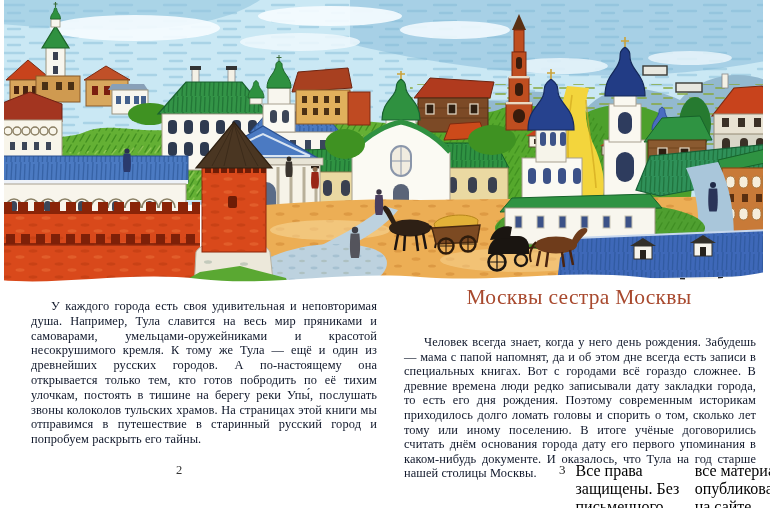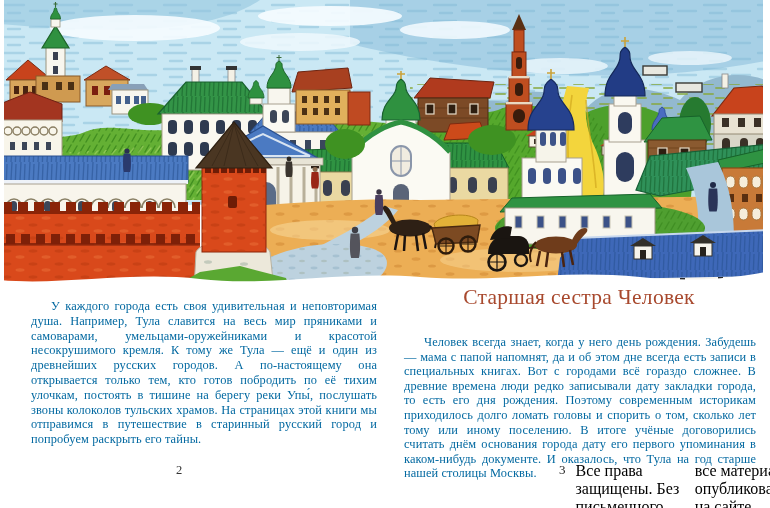--- a/index.html
+++ b/index.html
@@ -1,21 +1,21 @@
 <!DOCTYPE html>
 <html><head>
 <meta charset="utf-8">
 <style>
   html,body{margin:0;padding:0}
   body{width:770px;height:508px;position:relative;background:#ffffff;overflow:hidden;
        font-family:"Liberation Serif",serif}
   .illustration{position:absolute;left:0;top:0;width:770px;height:290px}
   .illustration svg{display:block}
   .body-text{position:absolute;text-align:justify;font-size:12.4px;line-height:14.8px;
-             color:#0369a1;margin:0;text-indent:20px;letter-spacing:.1px}
+             color:#0f172a;margin:0;text-indent:20px;letter-spacing:.1px}
   #left-par{left:31px;top:299px;width:346px}
   #right-par{left:404px;top:335px;width:352px;line-height:14.6px}
   .chapter-title{position:absolute;left:402px;top:285px;width:354px;text-align:center;
                  font-size:21.5px;font-weight:400;color:#a8492e;margin:0;letter-spacing:.3px}
   .pagenum-left{position:absolute;left:168px;top:463px;width:22px;text-align:center;
                 font-size:12.5px;color:#333}
   .footnote{position:absolute;left:559px;top:462px;width:206px;display:flex;gap:5px;align-items:flex-start}
   .footnote .num{font-size:13px;color:#222;line-height:1;margin-top:1px}
   .copyright{font-family:"Liberation Sans",sans-serif;font-size:5.8px;line-height:8.8px;
              color:#3848b8;margin:0}
@@ -542,21 +542,21 @@
 </g>
 </svg>
 </div>
 
 <div>
   <p id="left-par" class="body-text">У каждого города есть своя удивительная и неповторимая душа. Например, Тула славится на весь мир пряниками и самоварами, умельцами-оружейниками и красотой несокрушимого кремля. К тому же Тула — ещё и один из древнейших русских городов. А по-настоящему она открывается только тем, кто готов побродить по её тихим улочкам, постоять в тишине на берегу реки Упы́, послушать звоны колоколов тульских храмов. На страницах этой книги мы отправимся в путешествие в старинный русский город и попробуем раскрыть его тайны.</p>
   <div class="pagenum-left">2</div>
 </div>
 
 <div>
-  <h1 class="chapter-title">Старшая сестра Человек</h1>
+  <h1 class="chapter-title">Москвы сестра Москвы</h1>
   <p id="right-par" class="body-text">Человек всегда знает, когда у него день рождения. Забудешь — мама с папой напомнят, да и об этом дне всегда есть записи в специальных книгах. Вот с городами всё гораздо сложнее. В древние времена люди редко записывали дату закладки города, то есть его дня рождения. Поэтому современным историкам приходилось долго ломать головы и спорить о том, сколько лет тому или иному поселению. В итоге учёные договорились считать днём основания города дату его первого упоминания в каком-нибудь документе. И оказалось, что Тула на год старше нашей столицы Москвы.</p>
   <div class="footnote">
     <span class="num">3</span>
     <p class="copyright">
       </p>
       <div>Все права защищены. Без письменного разрешения правообладателя</div>
       <div>все материалы, опубликованные на сайте издательства «Настя и Никита»,</div>
 
     <p></p>
   </div>

